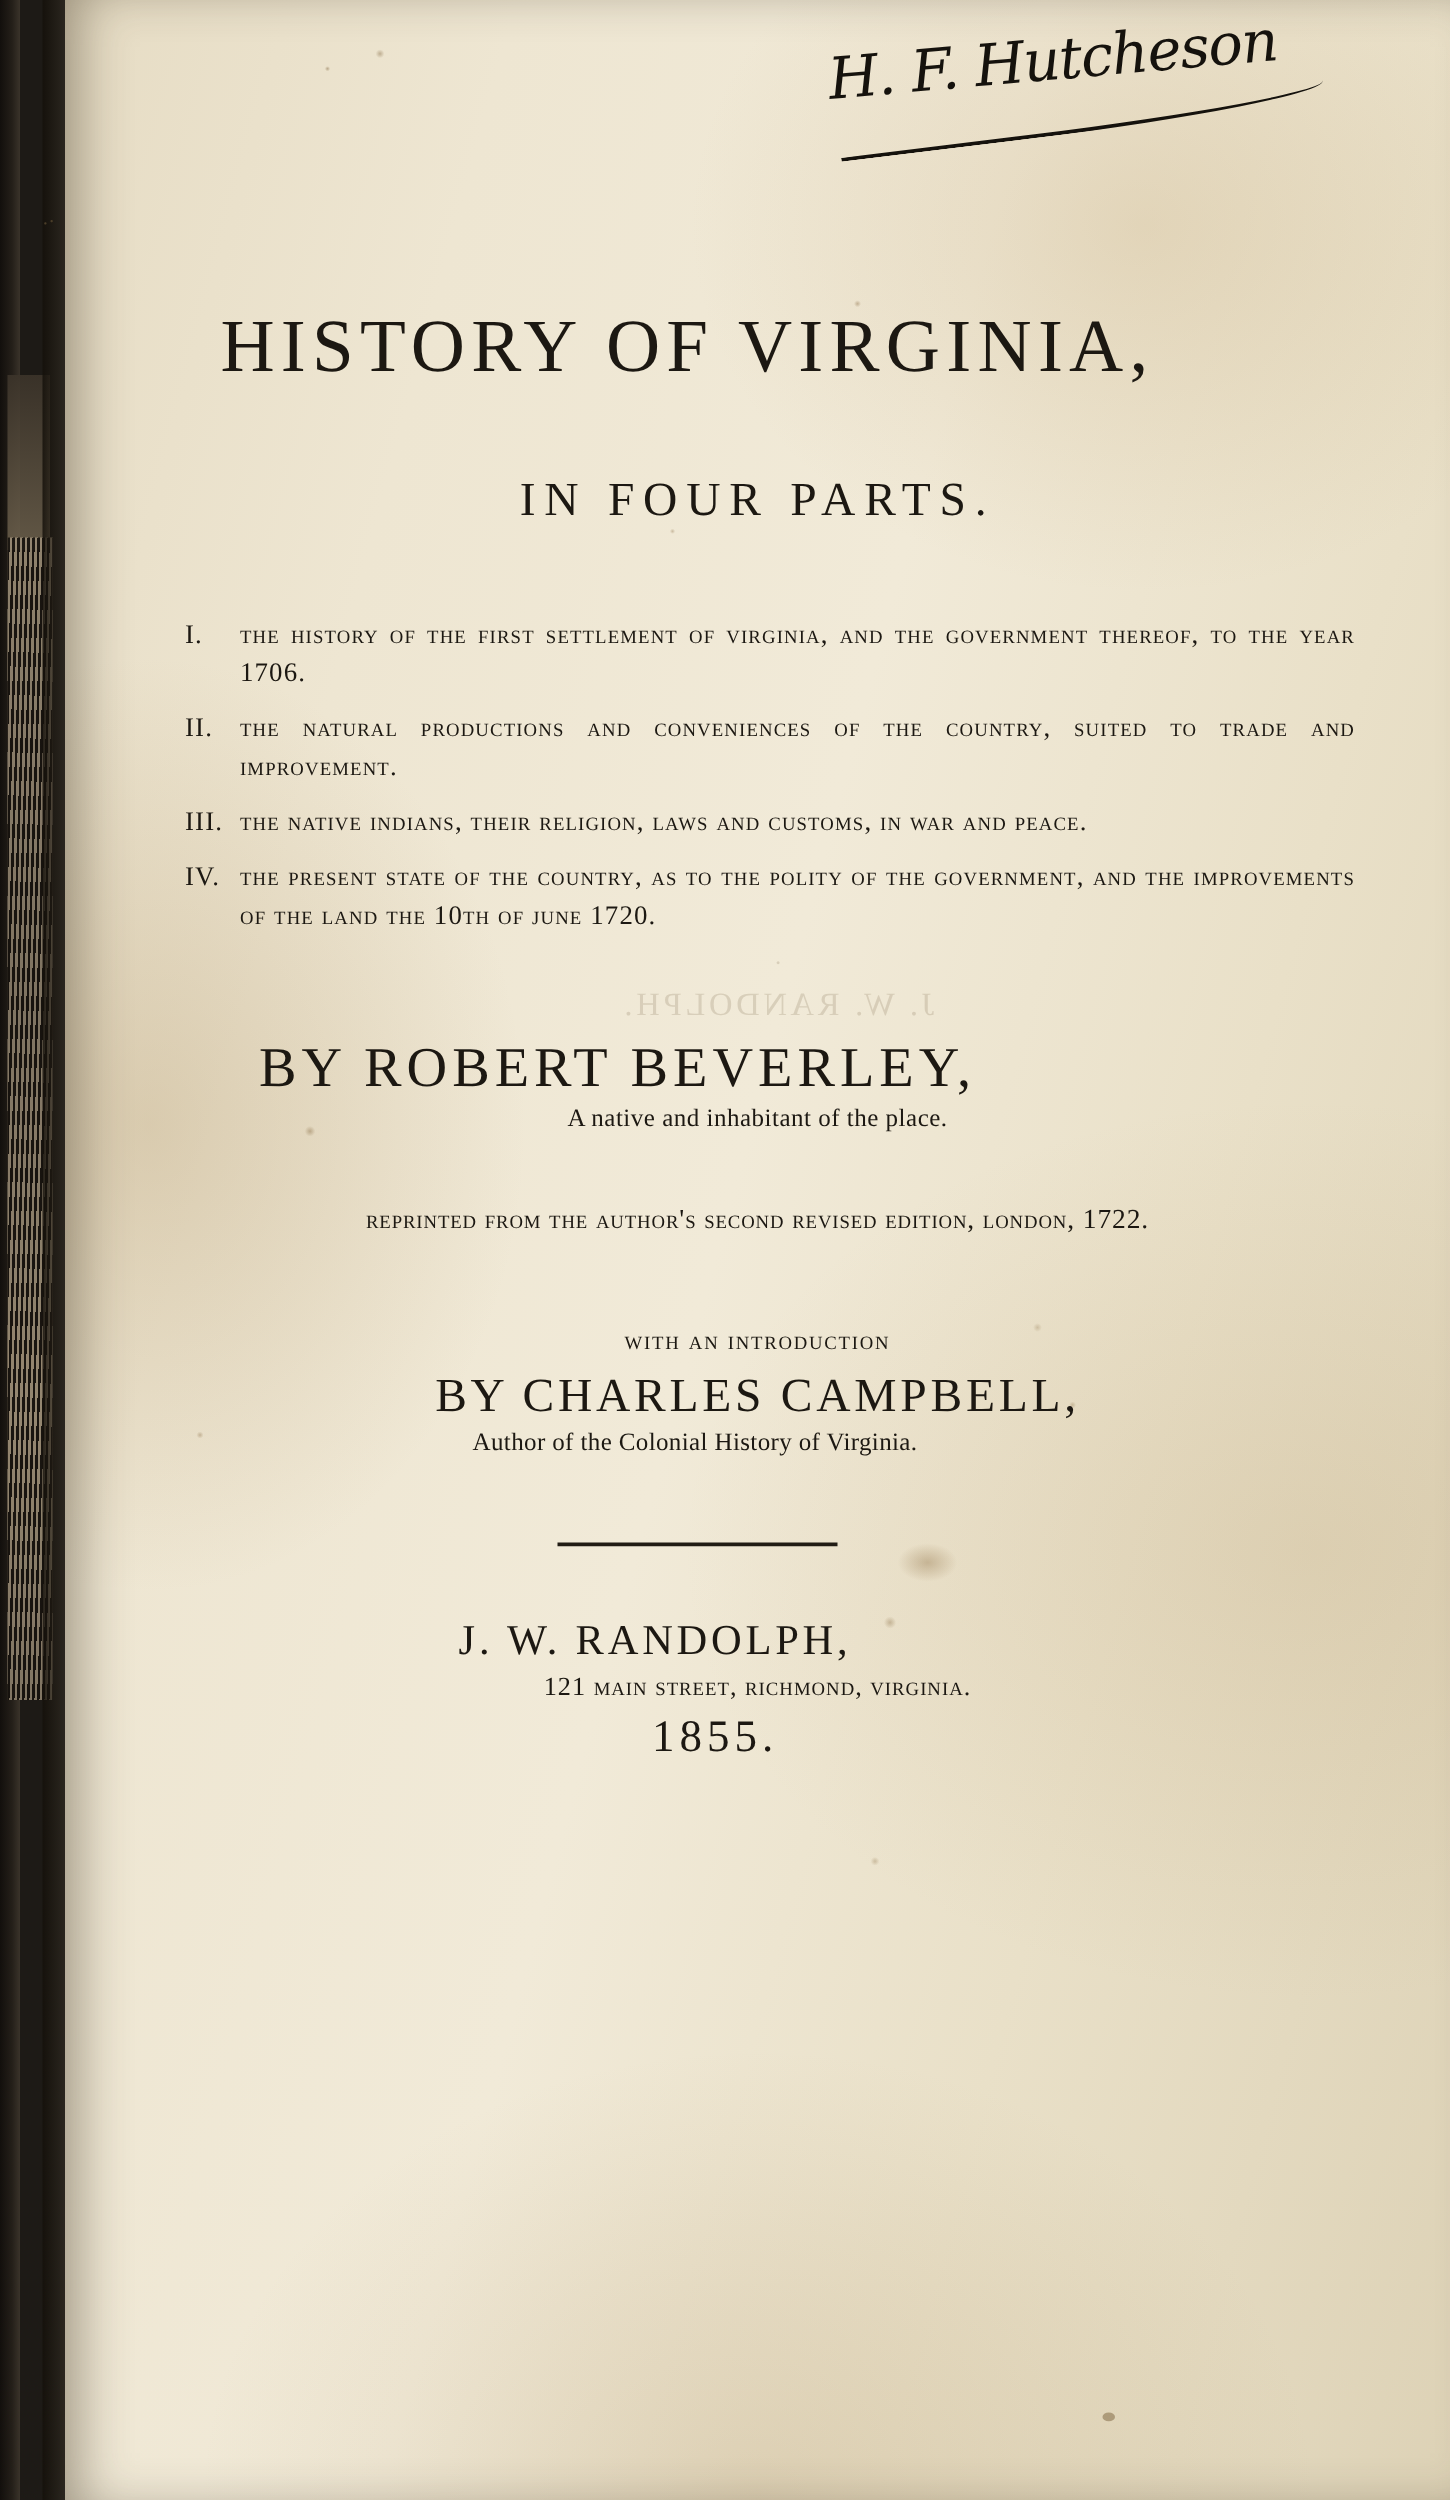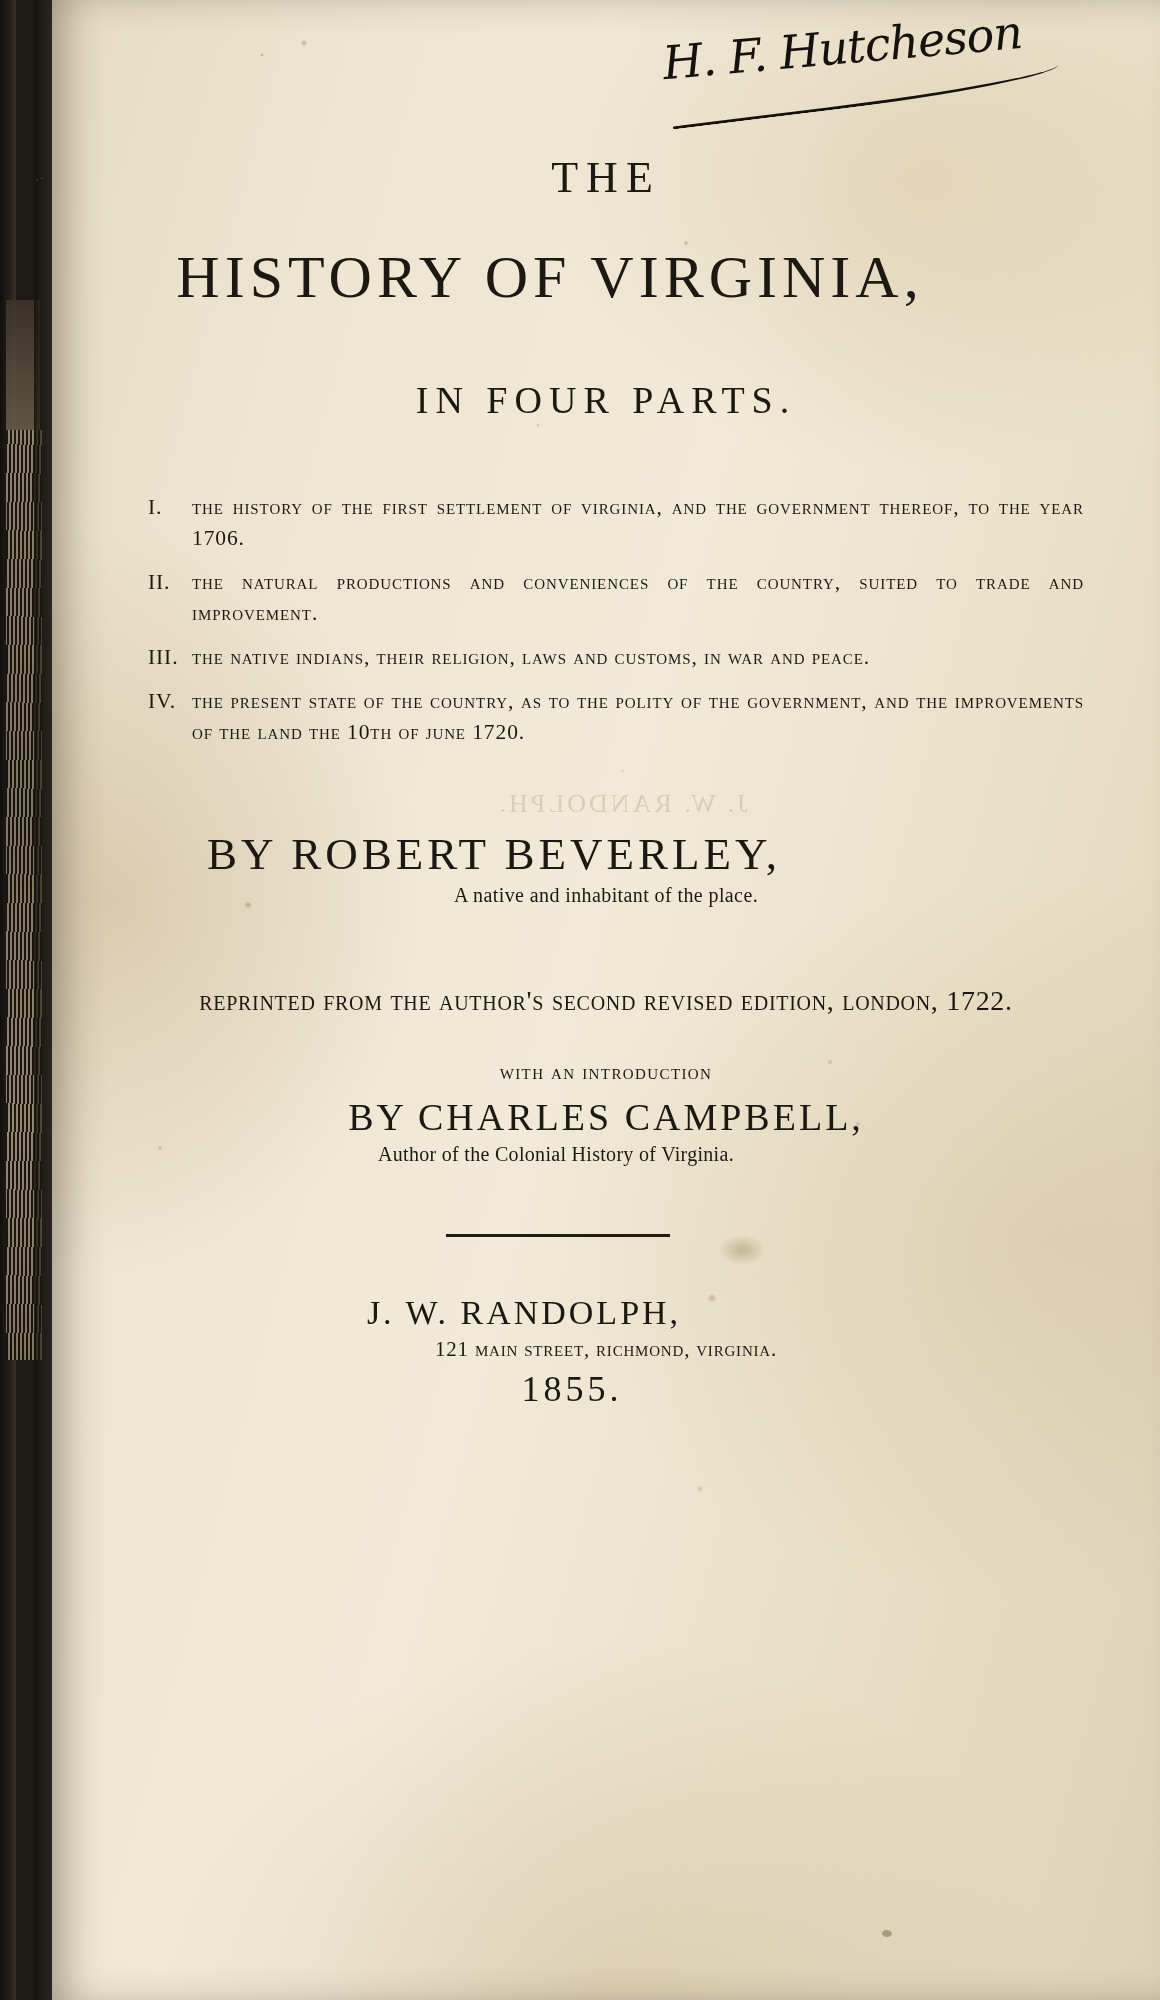--- a/index.html
+++ b/index.html
@@ -164,22 +164,22 @@
   .t-author {
     position: absolute; left: 0; top: 828px; width: 884px;
     font-size: 45px; letter-spacing: 4px;
   }
   .t-author-note {
     position: absolute; left: 0; top: 884px; width: 1108px;
     font-size: 20px; letter-spacing: 0.4px;
   }
   .t-reprint {
     position: absolute; left: 0; top: 962px; width: 1108px;
-    font-size: 28px; letter-spacing: 0.7px;
-    font-variant: small-caps; text-transform: lowercase; margin-top: 23px;
+    font-size: 22px; letter-spacing: 0.7px;
+    font-variant: small-caps; text-transform: lowercase;
   }
   .t-intro {
     position: absolute; left: 0; top: 1060px; width: 1108px;
     font-size: 21px; letter-spacing: 1.4px;
     font-variant: small-caps; text-transform: lowercase;
   }
   .t-intro-author {
     position: absolute; left: 0; top: 1095px; width: 1108px;
     font-size: 38px; letter-spacing: 3px;
   }
@@ -257,21 +257,20 @@
       <span class="flourish"></span>
     </div>
 
     <div class="tiny-mark">··</div>
 
     <div class="showthrough">
       <span>·</span>
       <span class="big">J. W. RANDOLPH.</span>
     </div>
 
-    <div class="center t-the">THE</div>
     <div class="center t-title">HISTORY OF VIRGINIA,</div>
     <div class="center t-sub">IN FOUR PARTS.</div>
 
     <div class="parts">
       <div class="part">
         <div class="num">I.</div>
         <div class="txt">The History of the first settlement of Virginia, and the government thereof, to the year 1706.</div>
       </div>
       <div class="part">
         <div class="num">II.</div>

